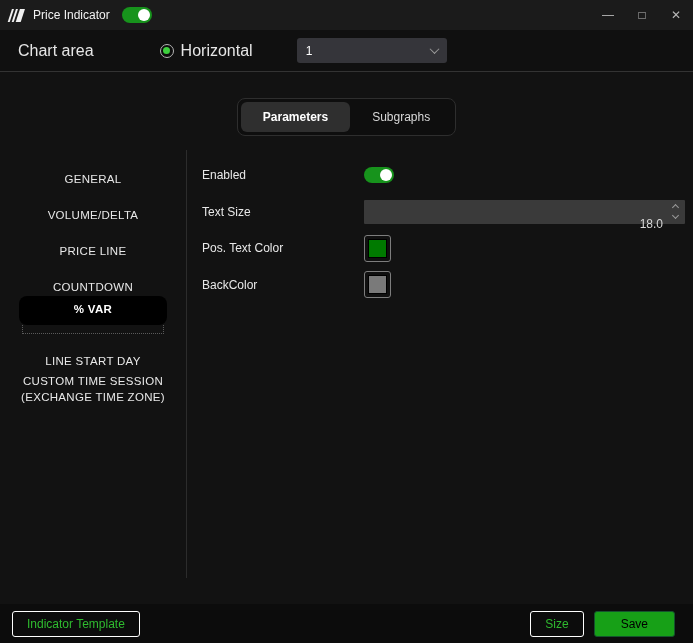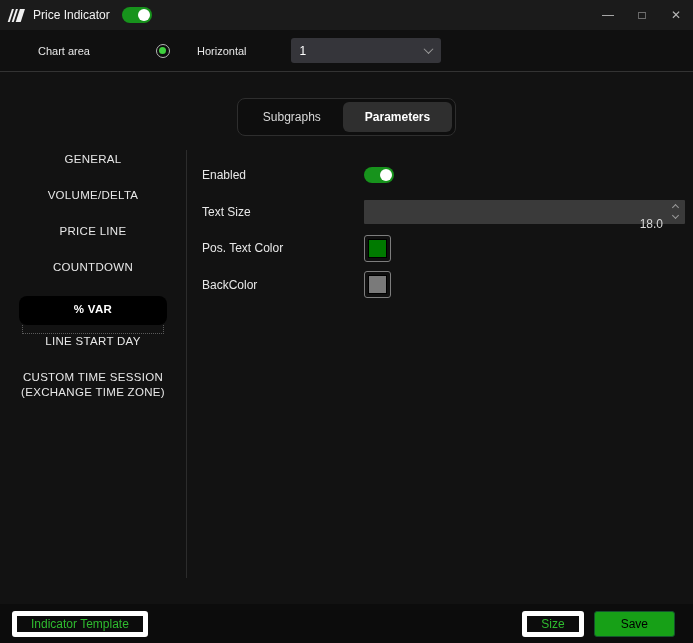--- a/index.html
+++ b/index.html
@@ -17,56 +17,56 @@
   .app-logo i { display:block; background:#f0f0f0; height:13px; }
   .app-logo i.b1 { width:2px; } .app-logo i.b2 { width:2px; } .app-logo i.b3 { width:5px; }
   .title-text { font-size:12px; color:#f2f2f2; margin-right:12px; }
   .toggle { width:30px; height:16px; border-radius:8px; background:#17931c; position:relative; cursor:pointer; flex:0 0 auto; }
   .toggle .knob { position:absolute; top:2px; right:2px; width:12px; height:12px; border-radius:50%; background:#fff; }
   .win-controls { margin-left:auto; display:flex; align-items:center; height:100%; }
   .win-btn { width:34px; height:100%; display:flex; align-items:center; justify-content:center; color:#b8b8b8; font-size:12px; cursor:pointer; }
 
   
   .toolbar { height:42px; background:#101010; border-bottom:1px solid #333; display:flex; align-items:center; padding-left:18px; flex:0 0 auto; }
-  .toolbar-label { font-size:11px; color:#e6e6e6;margin-left:20px; }
+  .toolbar-label { font-size:16px; color:#e6e6e6; }
   .radio-wrap { display:flex; align-items:center; margin-left:66px; }
   .radio-outer { width:14px; height:14px; border-radius:50%; border:1px solid #b5b5b5; background:#0d0d0d; display:flex; align-items:center; justify-content:center; margin-right:7px; cursor:pointer; }
   .radio-dot { width:7px; height:7px; border-radius:50%; background:#3ed03e; }
   .dropdown { margin-left:44px; width:150px; height:25px; background:#35353a; border-radius:3px; display:flex; align-items:center; padding:0 9px; font-size:12px; color:#fff; cursor:pointer; }
   .dropdown .dd-chev { margin-left:auto; width:7px; height:7px; border-left:1.6px solid #9a9a9a; border-top:1.6px solid #9a9a9a; transform:rotate(225deg) translate(1px,1px); }
 
   
   .main { flex:1 1 auto; position:relative; background:#121212; }
   .tabbar-row { display:flex; justify-content:center; padding-top:26px; }
   .tab-group { display:flex; align-items:center; background:#0e0e0e; border:1px solid #2e2e2e; border-radius:8px; padding:3px; }
   .tab { font-size:12px; color:#d9d9d9; padding:8px 22px; border-radius:6px; cursor:pointer; }
   .tab.selected { background:#2f2f2f; color:#fff; font-weight:bold; }
 
   .content-row { display:flex; margin-top:16px; align-items:flex-start; }
   .sidebar { width:186px; flex:0 0 auto; display:flex; flex-direction:column; align-items:center; }
-  .side-item { min-height:36px; width:186px; display:flex; flex-direction:column; align-items:center; justify-content:flex-start; font-size:11.5px; letter-spacing:.3px; color:#e8e8e8; text-align:center; white-space:pre-line; cursor:pointer; line-height:1.35; }
+  .side-item { min-height:36px; width:186px; display:flex; flex-direction:column; align-items:center; justify-content:flex-end; font-size:11.5px; letter-spacing:.3px; color:#e8e8e8; text-align:center; white-space:pre-line; cursor:pointer; line-height:1.35; }
   .side-item.selected { justify-content:flex-start; }
   .side-item.selected .side-label { display:block; width:148px; background:#000; border-radius:8px; padding:6px 0 7px; font-weight:bold; color:#fff; }
   .focus-dots { width:142px; height:9px; border:1px dotted #5a5a5a; border-top:none; }
   .divider-v { position:absolute; left:186px; top:78px; width:1px; height:428px; background:#2c2c2c; }
 
   .panel { flex:1 1 auto; padding-left:16px; padding-top:5px; }
   .p-row { display:flex; align-items:center; height:36.5px; }
   .p-label { width:162px; font-size:12px; color:#e8e8e8; flex:0 0 auto; }
   .swatch { width:27px; height:27px; border:1px solid #7d7d7d; border-radius:3px; background:#101010; display:flex; align-items:center; justify-content:center; cursor:pointer; }
   .swatch .chip { width:19px; height:19px; border:1px solid #000; }
   .num-input-wrap { flex:1 1 auto; margin-right:8px; height:24px; background:#3a3a3a; display:flex; align-items:center; border-radius:1px; }
   .num-input { flex:1 1 auto; background:transparent; border:none; outline:none; color:#d8d8d8; font-size:12px; text-align:right; font-family:"Liberation Sans","DejaVu Sans",sans-serif; height:100%; padding-right:6px;margin-top:24px; }
   .spinner { width:16px; height:100%; display:flex; flex-direction:column; align-items:center; justify-content:center; gap:3px; cursor:pointer; padding-right:4px; }
   .spin-up { width:5px; height:5px; border-left:1.4px solid #9a9a9a; border-top:1.4px solid #9a9a9a; transform:rotate(45deg); }
   .spin-down { width:5px; height:5px; border-left:1.4px solid #9a9a9a; border-top:1.4px solid #9a9a9a; transform:rotate(225deg); }
 
   
   .footer { height:39px; background:#0c0c0c; display:flex; align-items:center; padding:0 18px 0 12px; flex:0 0 auto; }
-  .btn-outline { height:26px; padding:0 14px; background:transparent; border:5px solid #ffffff; border-radius:3px; color:#2fbb2f; font-size:12px; display:flex; align-items:center; justify-content:center; cursor:pointer; font-family:inherit; }
+  .btn-outline { height:26px; padding:0 14px; background:transparent; border:1px solid #ffffff; border-radius:3px; color:#2fbb2f; font-size:12px; display:flex; align-items:center; justify-content:center; cursor:pointer; font-family:inherit; }
   .btn-solid { height:26px; padding:0 26px; background:#17a017; border:1px solid #14532d; border-radius:3px; color:#000; font-size:12px; display:flex; align-items:center; justify-content:center; cursor:pointer; font-family:inherit; }
   .footer .spacer { flex:1 1 auto; }
   .footer .gap { width:10px; }
 </style>
 </head>
 <body>
 
 <div class="window">
 
   <div class="titlebar">
@@ -96,22 +96,22 @@
     </span>
     <span class="dropdown">
       <span>1</span>
       <span class="dd-chev"></span>
     </span>
   </div>
 
   <div class="main">
     <div class="tabbar-row">
       <div class="tab-group">
+        <span class="tab selected">Parameters</span>
         <span class="tab">Subgraphs</span>
-        <span class="tab selected">Parameters</span>
       </div>
     </div>
 
     <div class="content-row">
       <div class="sidebar">
           <div class="side-item"><span class="side-label">GENERAL</span></div>
           <div class="side-item"><span class="side-label">VOLUME/DELTA</span></div>
           <div class="side-item"><span class="side-label">PRICE LINE</span></div>
           <div class="side-item"><span class="side-label">COUNTDOWN</span></div>
           <div class="side-item selected"><span class="side-label">% VAR</span><div class="focus-dots"></div></div>

